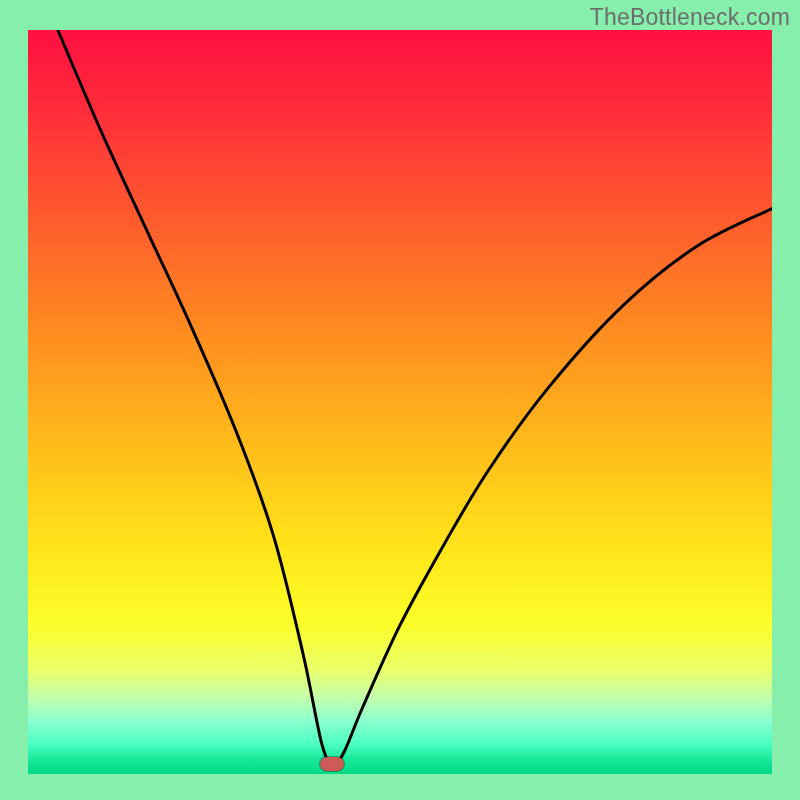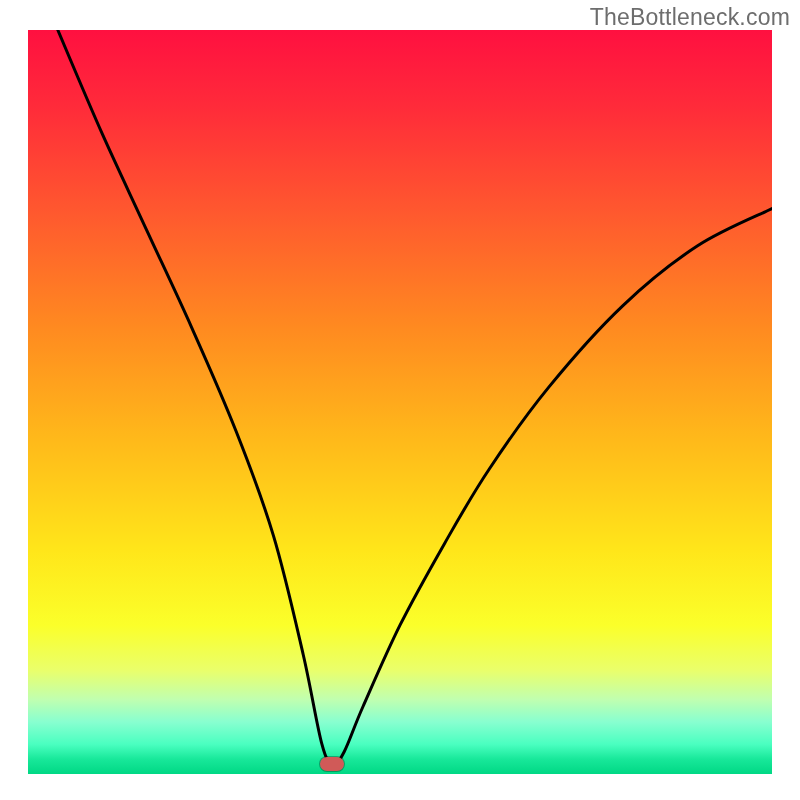--- a/index.html
+++ b/index.html
@@ -10,21 +10,21 @@
     background: #000;
     overflow: hidden;
     font-family: Arial, Helvetica, sans-serif;
   }
   .frame {
     position: absolute;
     left: 0;
     top: 0;
     width: 800px;
     height: 800px;
-    background: #ffffff;
+    background: #86efac;
   }
   .plot-bg {
     position: absolute;
     left: 28px;
     top: 30px;
     width: 744px;
     height: 744px;
     background: linear-gradient(to bottom,
       #ff1040 0%,
       #ff2a3a 10%,

